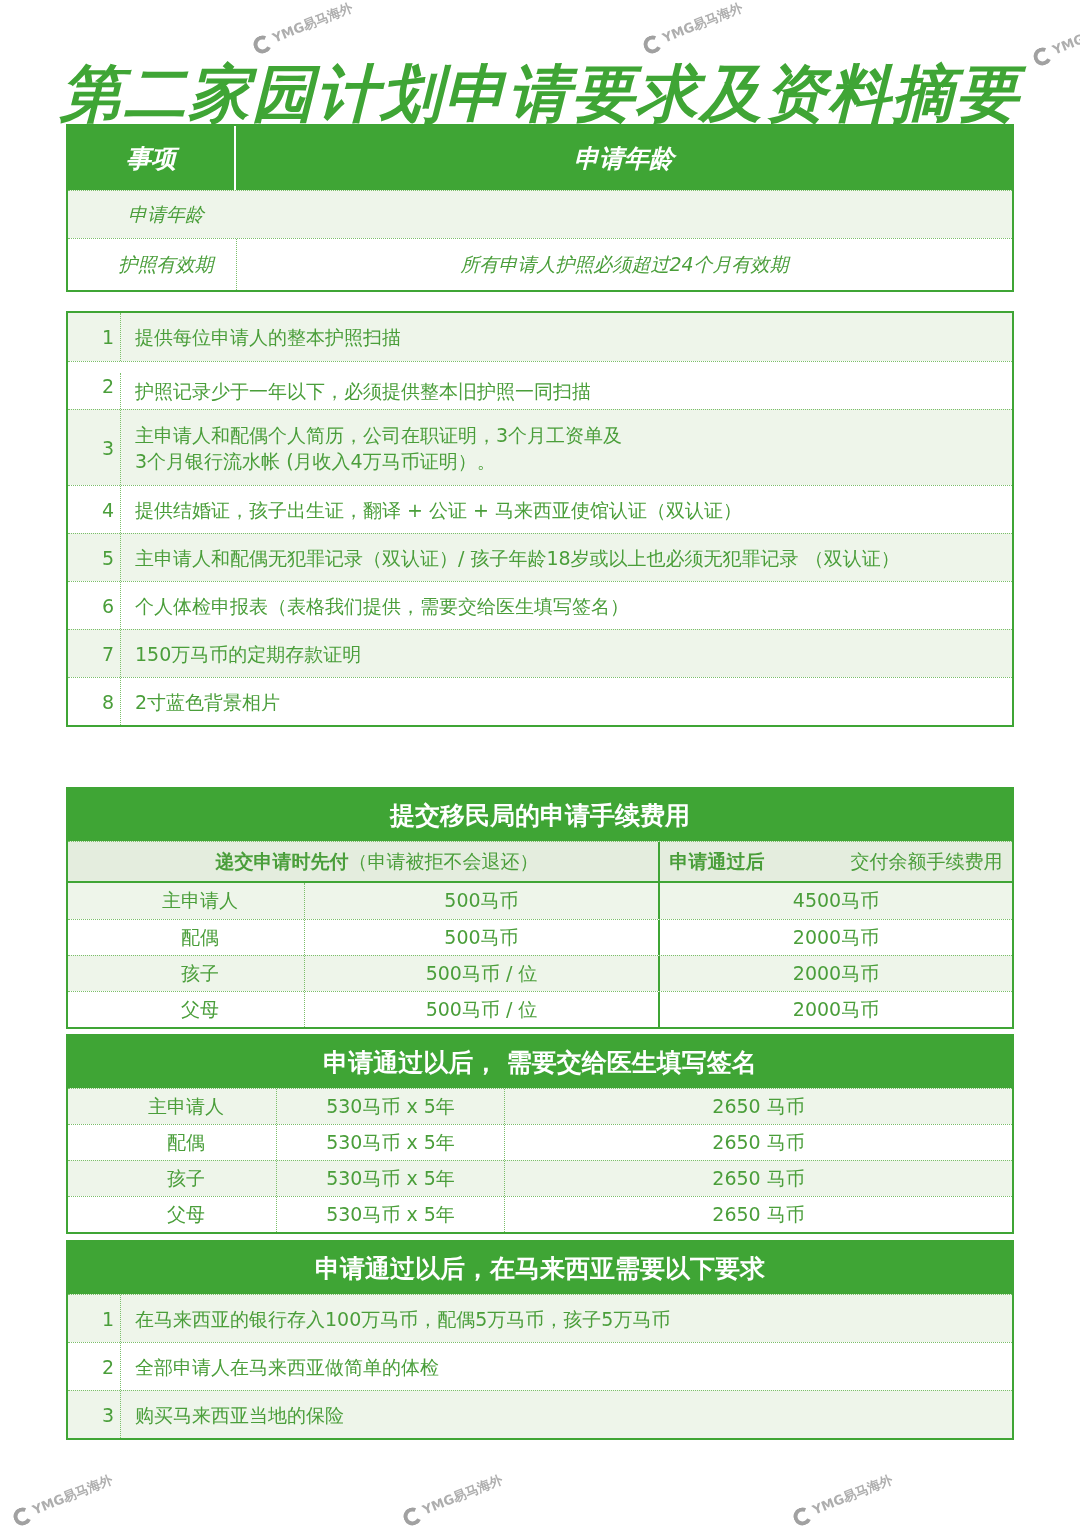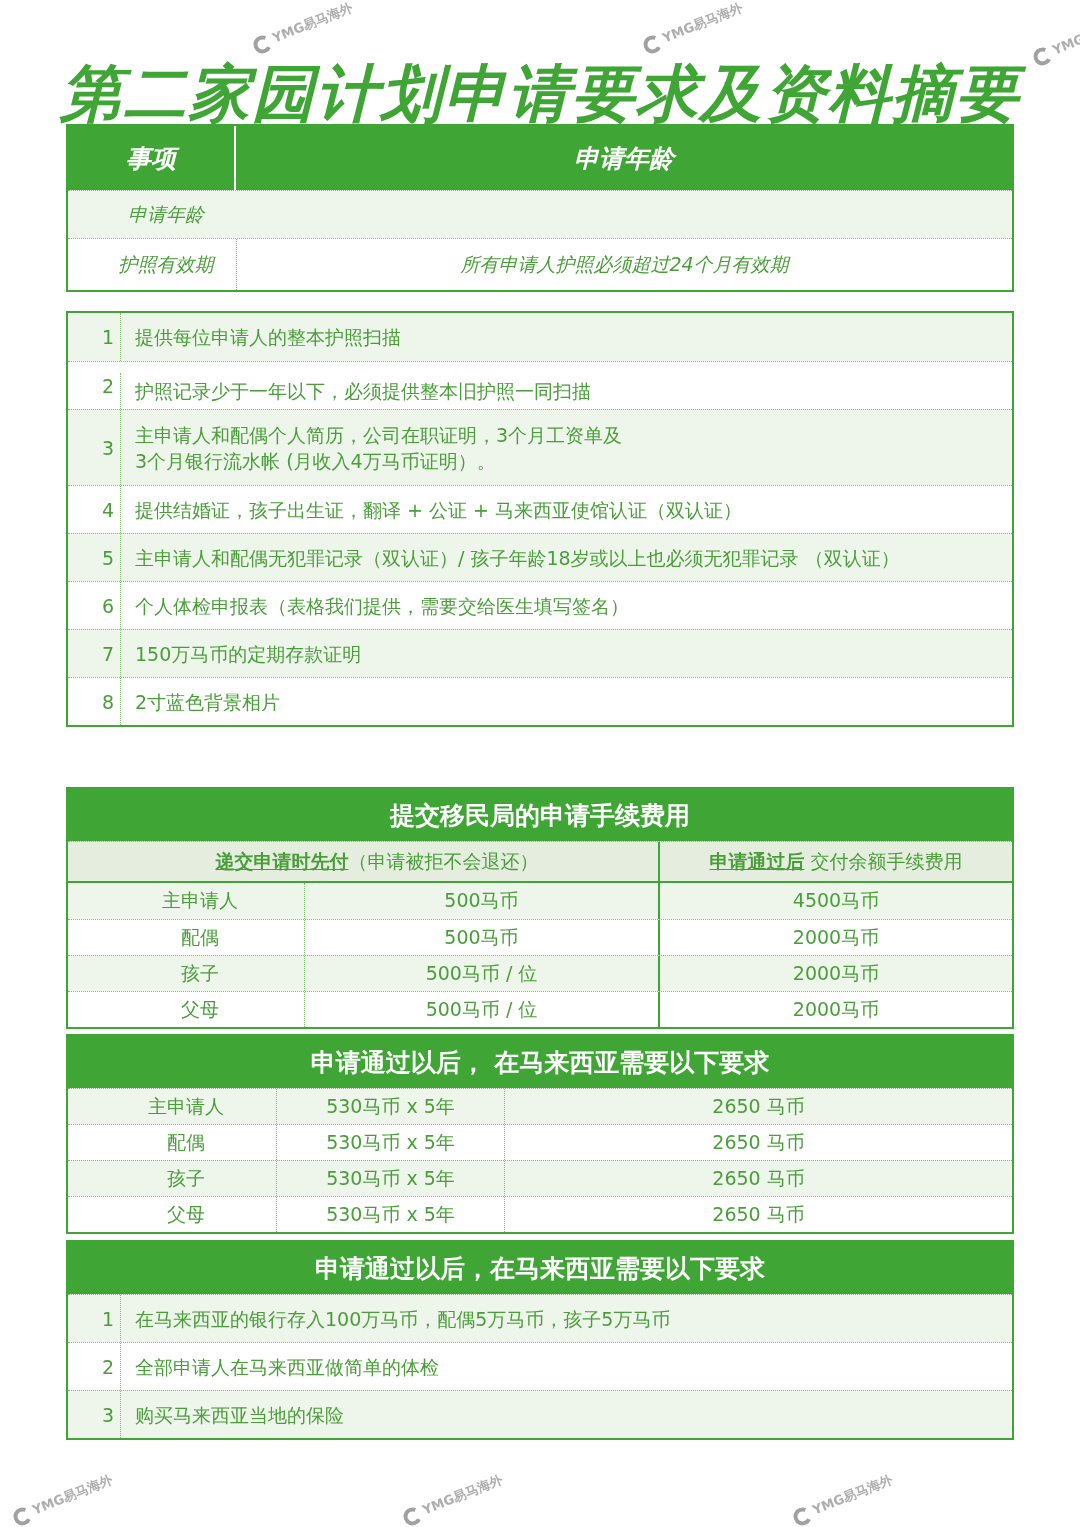--- a/index.html
+++ b/index.html
@@ -20,21 +20,21 @@
   .row { display: flex; border-top: 1px dotted #7bbf6a; font-size: 19px; color: #4a9e3a; }
   .row:first-of-type { border-top: none; }
   .row.alt { background: #eef5ea; }
   .cell { display: flex; align-items: center; justify-content: center; border-left: 1px dotted #7bbf6a; }
   .cell:first-child { border-left: none; padding-left: 28px; }
   .cell.left { justify-content: flex-start; padding-left: 14px; line-height: 26px; }
   .num { width: 52px; }
   .sub { background: #e4edde; border-bottom: 2px solid #3fa535; font-size: 19px; }
   .sub .cell { border-left: 2px solid #3fa535; }
   .sub .cell:first-child { border-left: none; }
-  .b { font-weight: bold; text-decoration: underline; }
+  .b { font-weight: bold; }
 
   .wm { position: absolute; color: #9a9a9a; font-size: 13px; font-weight: bold; transform: rotate(-22deg); opacity: 0.8; white-space: nowrap; }
   .wm .logo { display: inline-block; width: 18px; height: 18px; border-radius: 50%; border: 4px solid #8a8a8a; border-right-color: transparent; vertical-align: middle; margin-right: 3px; }
 </style>
 </head>
 <body>
 
 <div class="wm" style="left:250px;top:18px;"><span class="logo"></span><span>YMG易马海外</span></div>
 <div class="wm" style="left:640px;top:18px;"><span class="logo"></span><span>YMG易马海外</span></div>
 <div class="wm" style="left:1030px;top:30px;"><span class="logo"></span><span>YMG易马海外</span></div>
@@ -96,21 +96,21 @@
   </div>
 </div>
 
 <div class="block" style="top:787px;">
   <div class="bar" style="height:52px;">提交移民局的申请手续费用</div>
   <div class="row sub" style="height:42px;">
     <div class="cell" style="width:590px;">
       <span class="b">递交申请时先付</span>
         <span>（申请被拒不会退还）</span>
     </div>
-    <div class="cell" style="flex:1;">
+    <div class="cell" style="flex:1;gap:40px;">
       <span class="b">申请通过后</span>&nbsp;<span>交付余额手续费用</span>
     </div>
   </div>
   <div class="row alt" style="height:36px;border-top:none;">
     <div class="cell" style="width:236px;">主申请人</div>
     <div class="cell" style="width:354px;">500马币</div>
     <div class="cell" style="flex:1;border-left:2px solid #3fa535;">4500马币</div>
   </div>
   <div class="row" style="height:36px;">
     <div class="cell" style="width:236px;">配偶</div>
@@ -123,21 +123,21 @@
     <div class="cell" style="flex:1;border-left:2px solid #3fa535;">2000马币</div>
   </div>
   <div class="row" style="height:36px;">
     <div class="cell" style="width:236px;">父母</div>
     <div class="cell" style="width:354px;">500马币 / 位</div>
     <div class="cell" style="flex:1;border-left:2px solid #3fa535;">2000马币</div>
   </div>
 </div>
 
 <div class="block" style="top:1034px;">
-  <div class="bar" style="height:52px;">申请通过以后， 在马来西亚需要以下要求</div>
+  <div class="bar" style="height:52px;">申请通过以后， 需要交给医生填写签名</div>
   <div class="row alt" style="height:36px;">
     <div class="cell" style="width:208px;">主申请人</div>
     <div class="cell" style="width:228px;">530马币 x 5年</div>
     <div class="cell" style="flex:1;">2650 马币</div>
   </div>
   <div class="row" style="height:36px;">
     <div class="cell" style="width:208px;">配偶</div>
     <div class="cell" style="width:228px;">530马币 x 5年</div>
     <div class="cell" style="flex:1;">2650 马币</div>
   </div>

